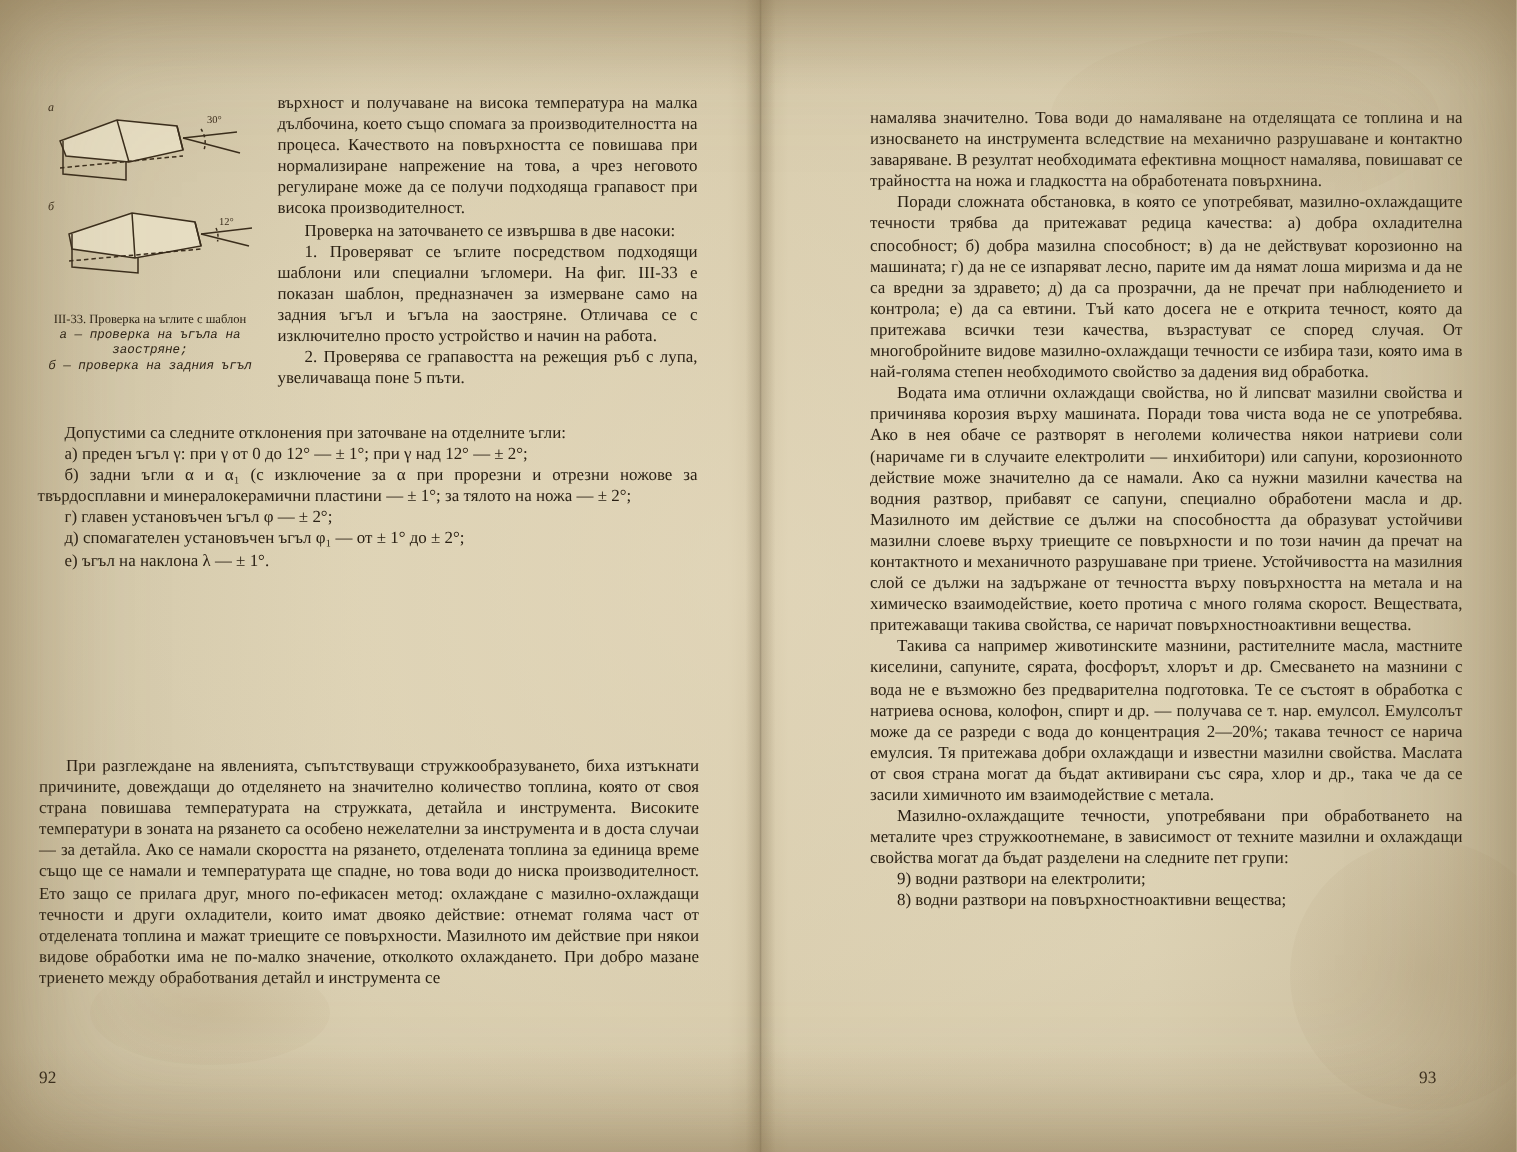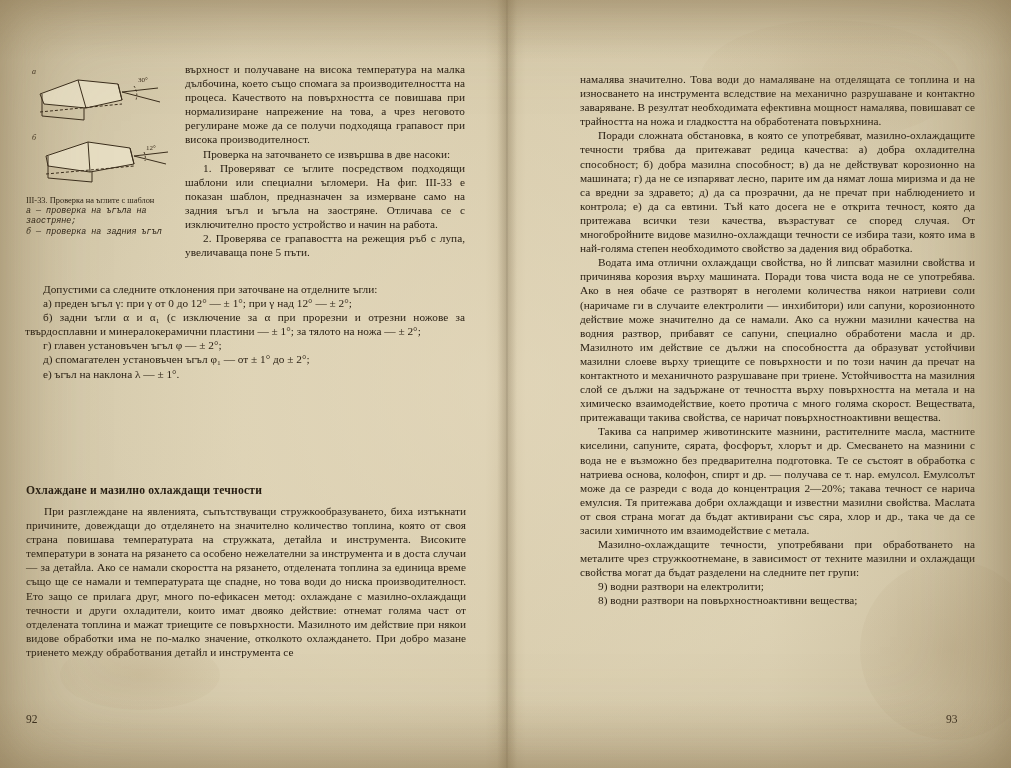--- a/index.html
+++ b/index.html
@@ -63,22 +63,22 @@
     position: absolute;
     left: 26px;
     top: 60px;
     width: 148px;
   }
   .fig-svg { display: block; }
   .fig-caption {
     font-size: 8.4px;
     line-height: 10.2px;
     color: #2d2316;
-    margin-top: 4px;
-    text-align: left;
+    margin-top: 16px;
+    text-align: center;
   }
   .fig-caption .ttl { display: block; }
   .fig-caption .sub { display: block; font-style: italic; font-family: Liberation Mono, monospace; }
 
   #left-main-text {
     left: 25px;
     top: 282px;
     width: 440px;
   }
   #left-heading {
@@ -195,21 +195,20 @@
 
     <div class="col" id="left-main-text">
       <p>Допустими са следните отклонения при заточване на отделните ъгли:</p>
       <p>а) преден ъгъл γ: при γ от 0 до 12° — ± 1°; при γ над 12° — ± 2°;</p>
       <p>б) задни ъгли α и α₁ (с изключение за α при прорезни и отрезни ножове за твърдосплавни и минералокерамични пластини — ± 1°; за тялото на ножа — ± 2°;</p>
       <p>г) главен установъчен ъгъл φ — ± 2°;</p>
       <p>д) спомагателен установъчен ъгъл φ₁ — от ± 1° до ± 2°;</p>
       <p>е) ъгъл на наклона λ — ± 1°.</p>
     </div>
 
-    <div id="left-heading">Охлаждане и мазилно охлаждащи течности</div>
 
     <div class="col" id="left-lower-text">
       <p>При разглеждане на явленията, съпътствуващи стружкообразуването, биха изтъкнати причините, довеждащи до отделянето на значително количество топлина, която от своя страна повишава температурата на стружката, детайла и инструмента. Високите температури в зоната на рязането са особено нежелателни за инструмента и в доста случаи — за детайла. Ако се намали скоростта на рязането, отделената топлина за единица време също ще се намали и температурата ще спадне, но това води до ниска производителност. Ето защо се прилага друг, много по-ефикасен метод: охлаждане с мазилно-охлаждащи течности и други охладители, които имат двояко действие: отнемат голяма част от отделената топлина и мажат триещите се повърхности. Мазилното им действие при някои видове обработки има не по-малко значение, отколкото охлаждането. При добро мазане триенето между обработвания детайл и инструмента се</p>
     </div>
 
     <div id="left-folio">92</div>
   </div>
 
   <div class="page right">
     <div class="col" id="right-text">

